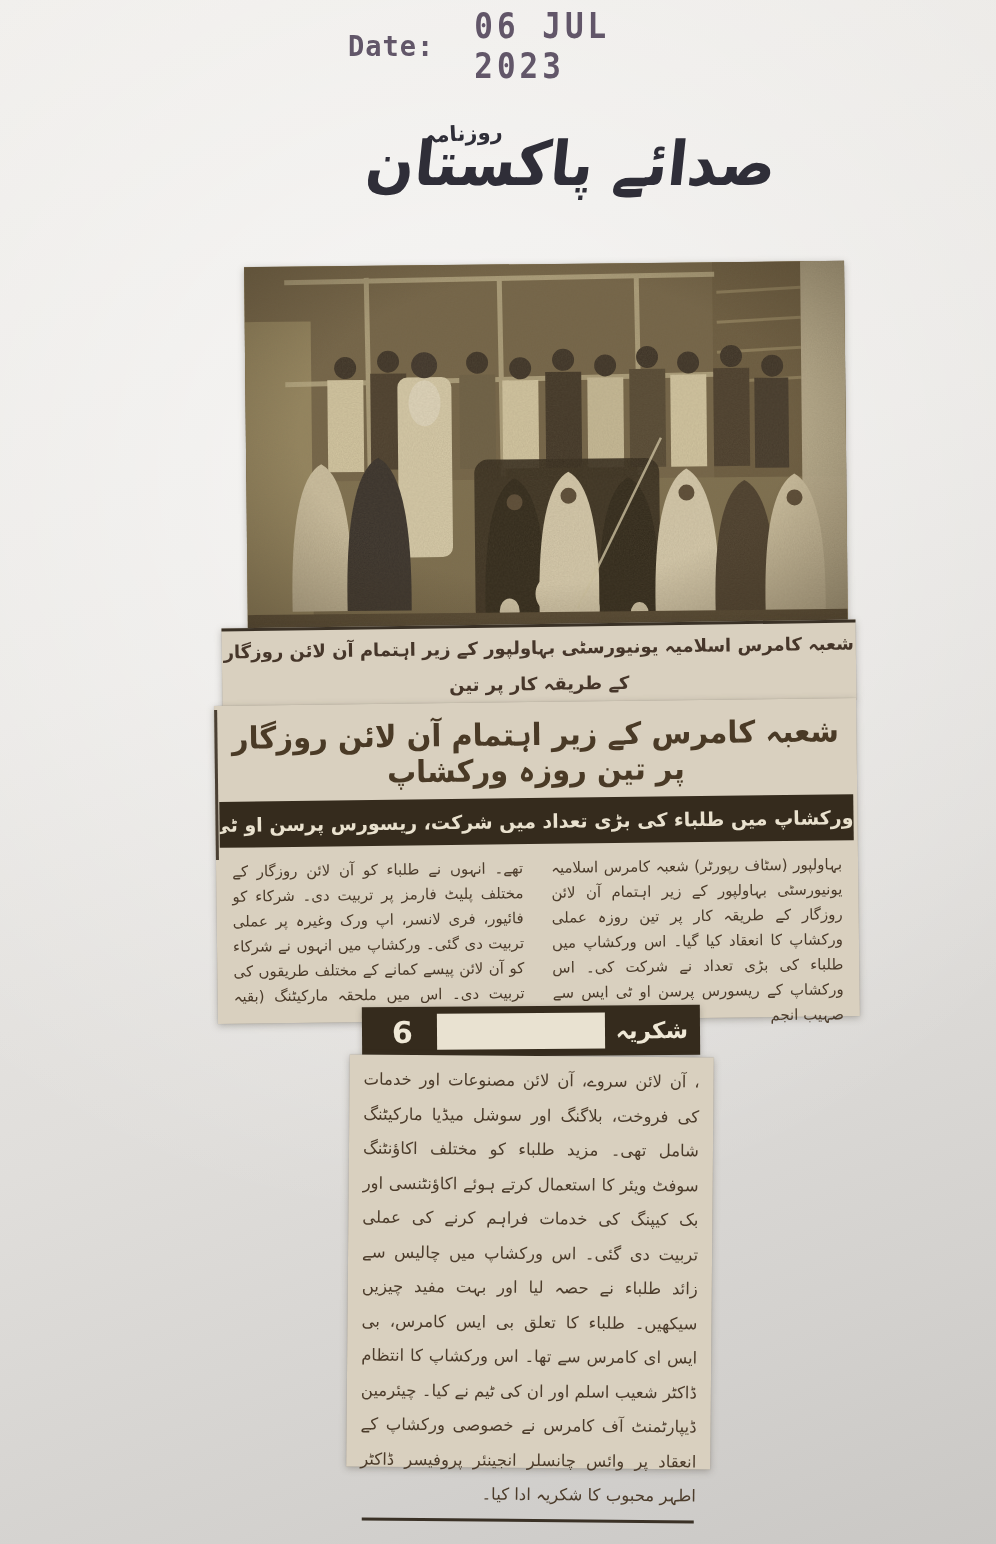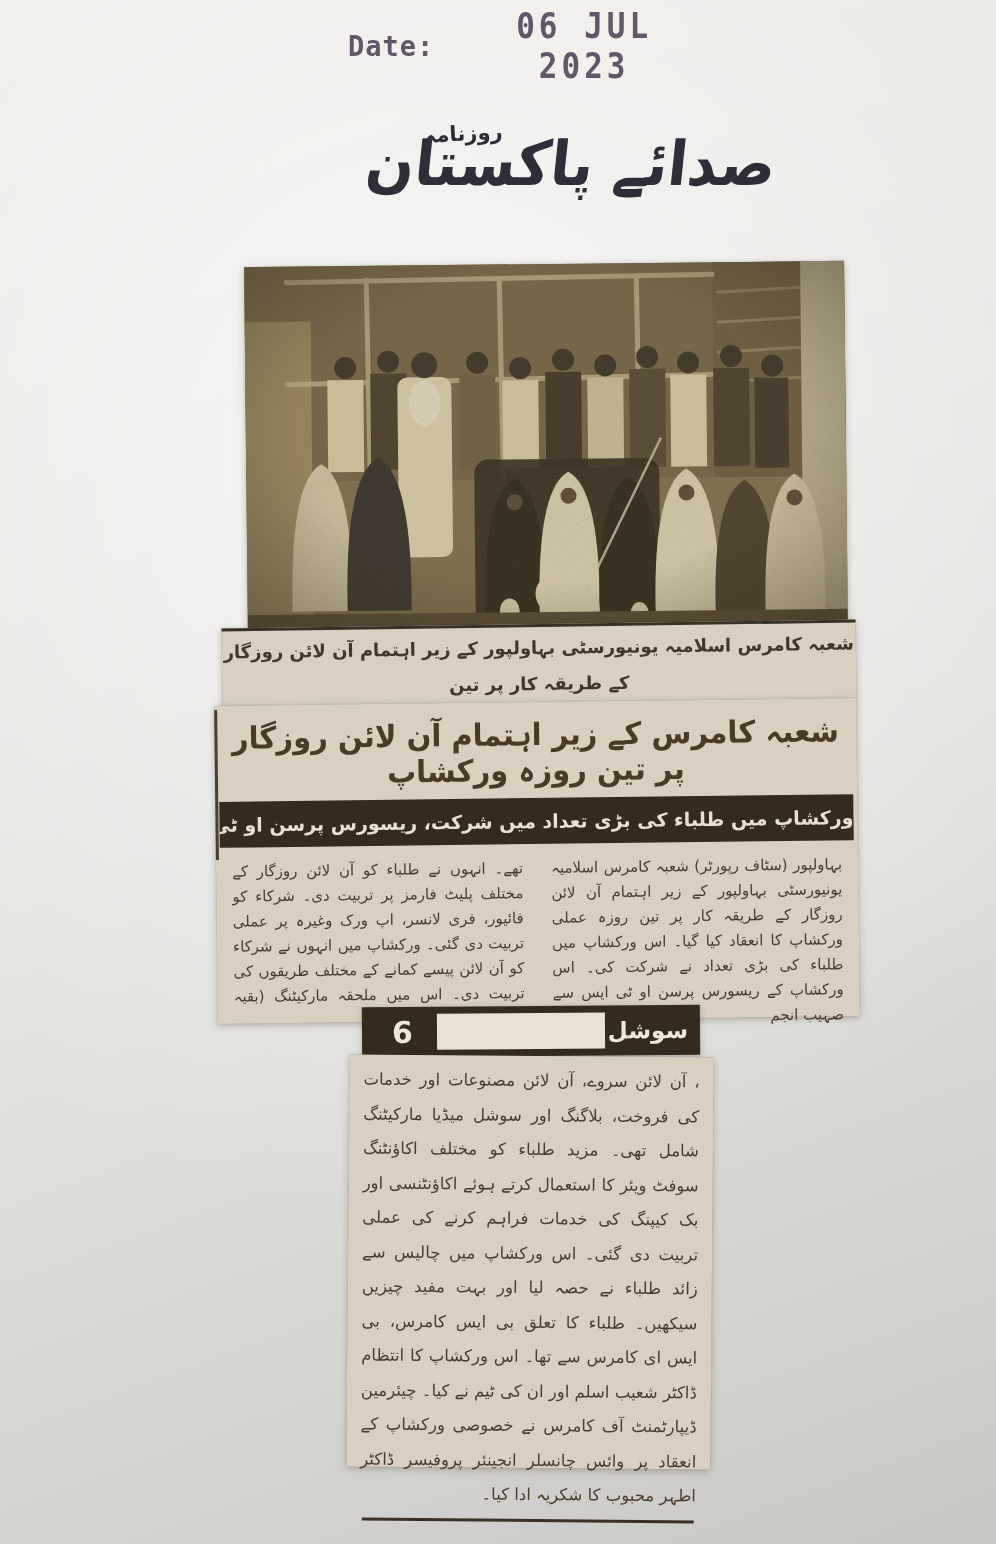--- a/index.html
+++ b/index.html
@@ -12,24 +12,24 @@
   }
   .clip{
     position:absolute;
     background:var(--paper,#d9d0bf);
     box-shadow:0 2px 7px rgba(80,74,62,.35),0 0 1px rgba(0,0,0,.25);
     color:var(--ink,#46362a);
   }
   
   .stamp{
     position:absolute;left:348px;top:18px;width:360px;height:56px;
-    display:flex;align-items:center;gap:26px;
+    display:flex;align-items:center;gap:40px;
     color:var(--stamp,#564a5e);
     font-family:"DejaVu Sans Mono","Liberation Mono",monospace;
-    filter:blur(.4px);opacity:.92;text-align:center;
+    filter:blur(.4px);opacity:.92;
   }
   .stamp-label{font-size:27px;font-weight:bold;letter-spacing:1px;transform:scaleY(1.05);}
   .stamp-value{font-size:31px;font-weight:bold;letter-spacing:4px;transform:scaleY(1.12);}
   
   .masthead{position:absolute;left:356px;top:116px;width:430px;text-align:center;color:#2f2e38;direction:rtl;}
   .masthead-daily{font-size:21px;font-weight:bold;text-align:left;padding-left:68px;transform:rotate(-3deg);}
   .masthead-title{
     font-size:57px;font-weight:bold;line-height:1.05;margin-top:-6px;
     transform:skewX(-6deg) scaleY(1.08);letter-spacing:1px;
   }
@@ -185,21 +185,21 @@
     <div class="subbar">ورکشاپ میں طلباء کی بڑی تعداد میں شرکت، ریسورس پرسن او ٹی ایس سے صہیب انجم تھے</div>
     <div class="columns">
       <div class="col">بہاولپور (سٹاف رپورٹر) شعبہ کامرس اسلامیہ یونیورسٹی بہاولپور کے زیر اہتمام آن لائن روزگار کے طریقہ کار پر تین روزہ عملی ورکشاپ کا انعقاد کیا گیا۔ اس ورکشاپ میں طلباء کی بڑی تعداد نے شرکت کی۔ اس ورکشاپ کے ریسورس پرسن او ٹی ایس سے صہیب انجم</div>
       <div class="col">تھے۔ انہوں نے طلباء کو آن لائن روزگار کے مختلف پلیٹ فارمز پر تربیت دی۔ شرکاء کو فائیور، فری لانسر، اپ ورک وغیرہ پر عملی تربیت دی گئی۔ ورکشاپ میں انہوں نے شرکاء کو آن لائن پیسے کمانے کے مختلف طریقوں کی تربیت دی۔ اس میں ملحقہ مارکیٹنگ (بقیہ نمبر 6)</div>
     </div>
   </div>
 
   <div class="cont-bar">
     <span class="cont-number">6</span>
     <span class="cont-blank"></span>
-    <span class="cont-label">سوشل</span>
+    <span class="cont-label">شکریہ</span>
   </div>
 
   <div class="clip cont-clip">
     <div class="cont-text">، آن لائن سروے، آن لائن مصنوعات اور خدمات کی فروخت، بلاگنگ اور سوشل میڈیا مارکیٹنگ شامل تھی۔ مزید طلباء کو مختلف اکاؤنٹنگ سوفٹ ویئر کا استعمال کرتے ہوئے اکاؤنٹنسی اور بک کیپنگ کی خدمات فراہم کرنے کی عملی تربیت دی گئی۔ اس ورکشاپ میں چالیس سے زائد طلباء نے حصہ لیا اور بہت مفید چیزیں سیکھیں۔ طلباء کا تعلق بی ایس کامرس، بی ایس ای کامرس سے تھا۔ اس ورکشاپ کا انتظام ڈاکٹر شعیب اسلم اور ان کی ٹیم نے کیا۔ چیئرمین ڈیپارٹمنٹ آف کامرس نے خصوصی ورکشاپ کے انعقاد پر وائس چانسلر انجینئر پروفیسر ڈاکٹر اطہر محبوب کا شکریہ ادا کیا۔</div>
     <div class="cont-rule"></div>
   </div>
 
 </div>
 
 </body></html>

